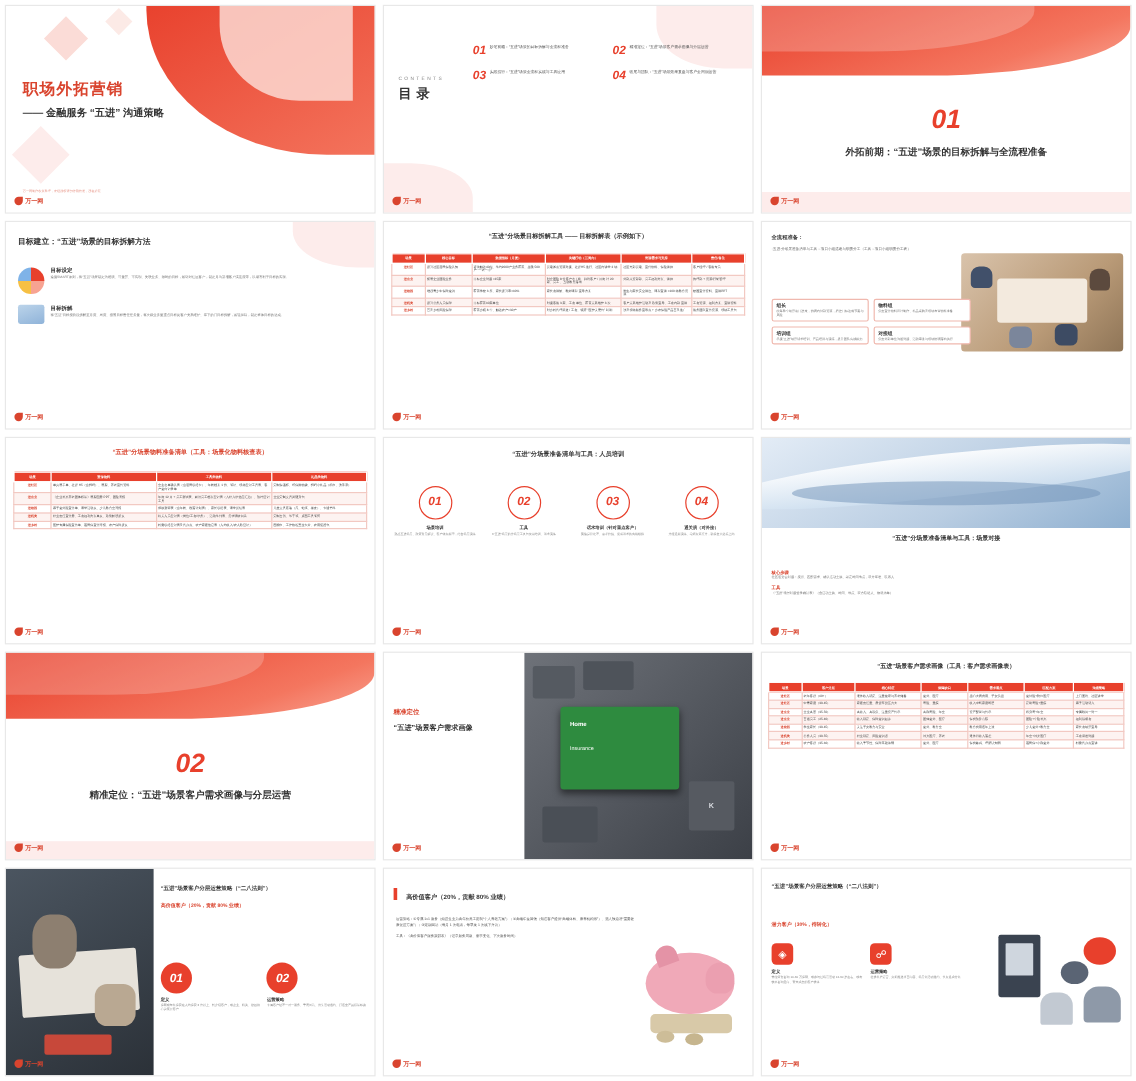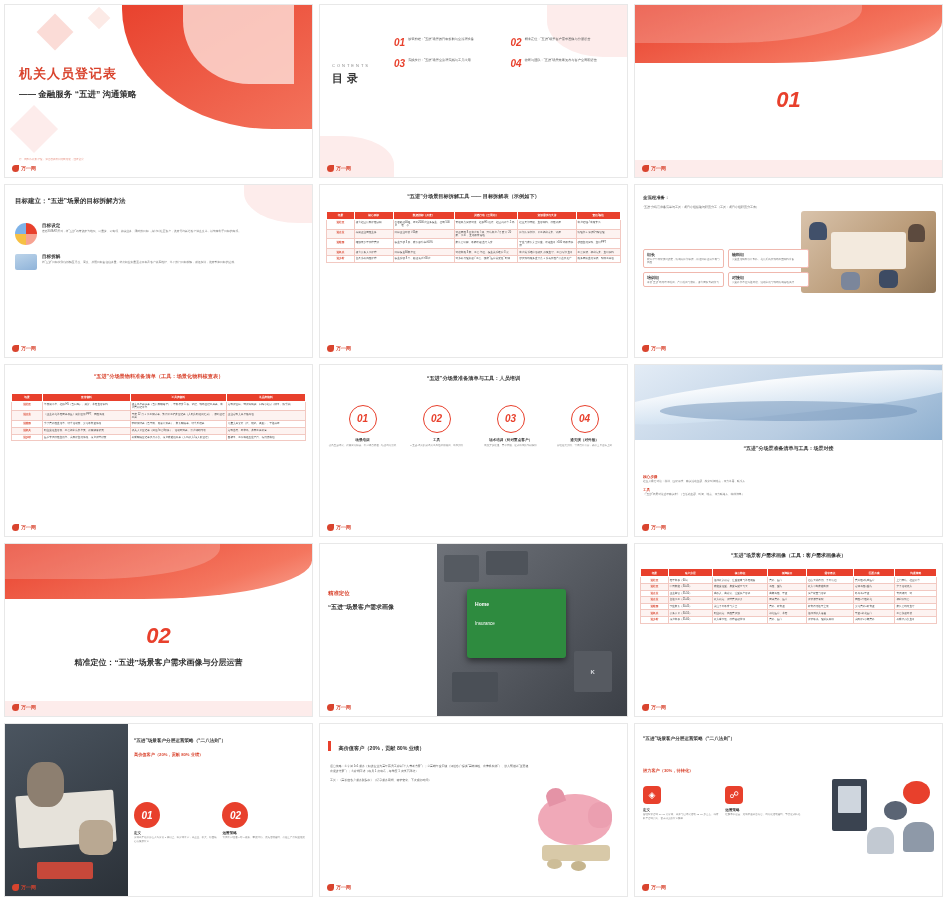--- a/index.html
+++ b/index.html
@@ -34,21 +34,21 @@
 <div class="deck">
 
   <div class="slide">
     <div style="position:absolute;inset:0;background:#fff"></div>
     <div style="position:absolute;right:-8%;top:-6%;width:70%;height:78%;background:linear-gradient(150deg,#e8402c,#f4765f);border-bottom-left-radius:70% 90%;"></div>
     <div style="position:absolute;right:6%;top:0;width:36%;height:46%;background:#fcd9d2;opacity:.85;border-bottom-left-radius:60% 80%;"></div>
     <div class="diamond" style="left:12%;top:8%;background:#fbdcd7;"></div>
     <div class="diamond" style="left:28%;top:3%;width:16px;height:16px;background:#fceae6;"></div>
     <div class="diamond" style="left:4%;bottom:18%;width:34px;height:34px;background:#fdeceb;"></div>
     <div style="position:absolute;left:14px;top:60px;">
-      <div style="font-size:13px;font-weight:bold;color:#d9442e;letter-spacing:1px;">机关人员登记表</div>
+      <div style="font-size:13px;font-weight:bold;color:#d9442e;letter-spacing:1px;">职场外拓营销</div>
       <div style="font-size:8.5px;font-weight:bold;color:#333;margin-top:6px;">—— 金融服务 “五进” 沟通策略</div>
     </div>
     <div style="position:absolute;left:14px;top:152px;font-size:2.6px;color:#e89a8d;">万一网制作收集整理，未经授权请勿转载转发，违者必究</div>
     <div class="logo"><span class="mark"></span><span class="txt">万一网</span></div>
   </div>
 
   <div class="slide">
     <div style="position:absolute;right:0;top:0;width:26%;height:30%;background:#fdeceb;border-bottom-left-radius:70%;"></div>
     <div style="position:absolute;left:0;bottom:0;width:24%;height:24%;background:#fdeceb;border-top-right-radius:70%;"></div>
     <div style="position:absolute;left:12px;top:58px;">
@@ -75,20 +75,21 @@
     </div>
     <div class="logo"><span class="mark"></span><span class="txt">万一网</span></div>
   </div>
 
   <div class="slide">
     <div style="position:absolute;top:0;left:0;width:100%;height:34%;background:linear-gradient(160deg,#e8402c,#f4765f 70%,#f9a695);border-bottom-right-radius:55% 70%;"></div>
     <div style="position:absolute;top:0;left:0;width:74%;height:22%;background:#fff;opacity:.22;border-bottom-right-radius:60% 90%;"></div>
     <div style="position:absolute;left:0;bottom:0;width:100%;height:10%;background:#fdeceb;"></div>
     <div style="position:absolute;left:0;right:0;top:48%;text-align:center;">
       <div class="numbig">01</div>
+      <div style="font-size:8px;font-weight:bold;color:#333;margin-top:8px;padding:0 24px;line-height:1.5;">外拓前期：“五进”场景的目标拆解与全流程准备</div>
     </div>
     <div class="logo"><span class="mark"></span><span class="txt">万一网</span></div>
   </div>
 
   <div class="slide">
     <div style="position:absolute;right:0;top:0;width:22%;height:22%;background:#fdeceb;border-bottom-left-radius:80%;"></div>
     <div style="position:absolute;left:10px;top:12px;font-size:6.5px;font-weight:bold;color:#333;">目标建立：“五进”场景的目标拆解方法</div>
     <div style="position:absolute;left:10px;top:38px;right:10px;display:flex;flex-direction:column;gap:9px;">
       <div style="display:flex;gap:5px;align-items:flex-start;">
         <div style="width:22px;height:22px;border-radius:50%;background:conic-gradient(#e8402c 0 25%,#f7a392 0 50%,#f6c044 0 75%,#7fb3e8 0);flex:none;"></div>

